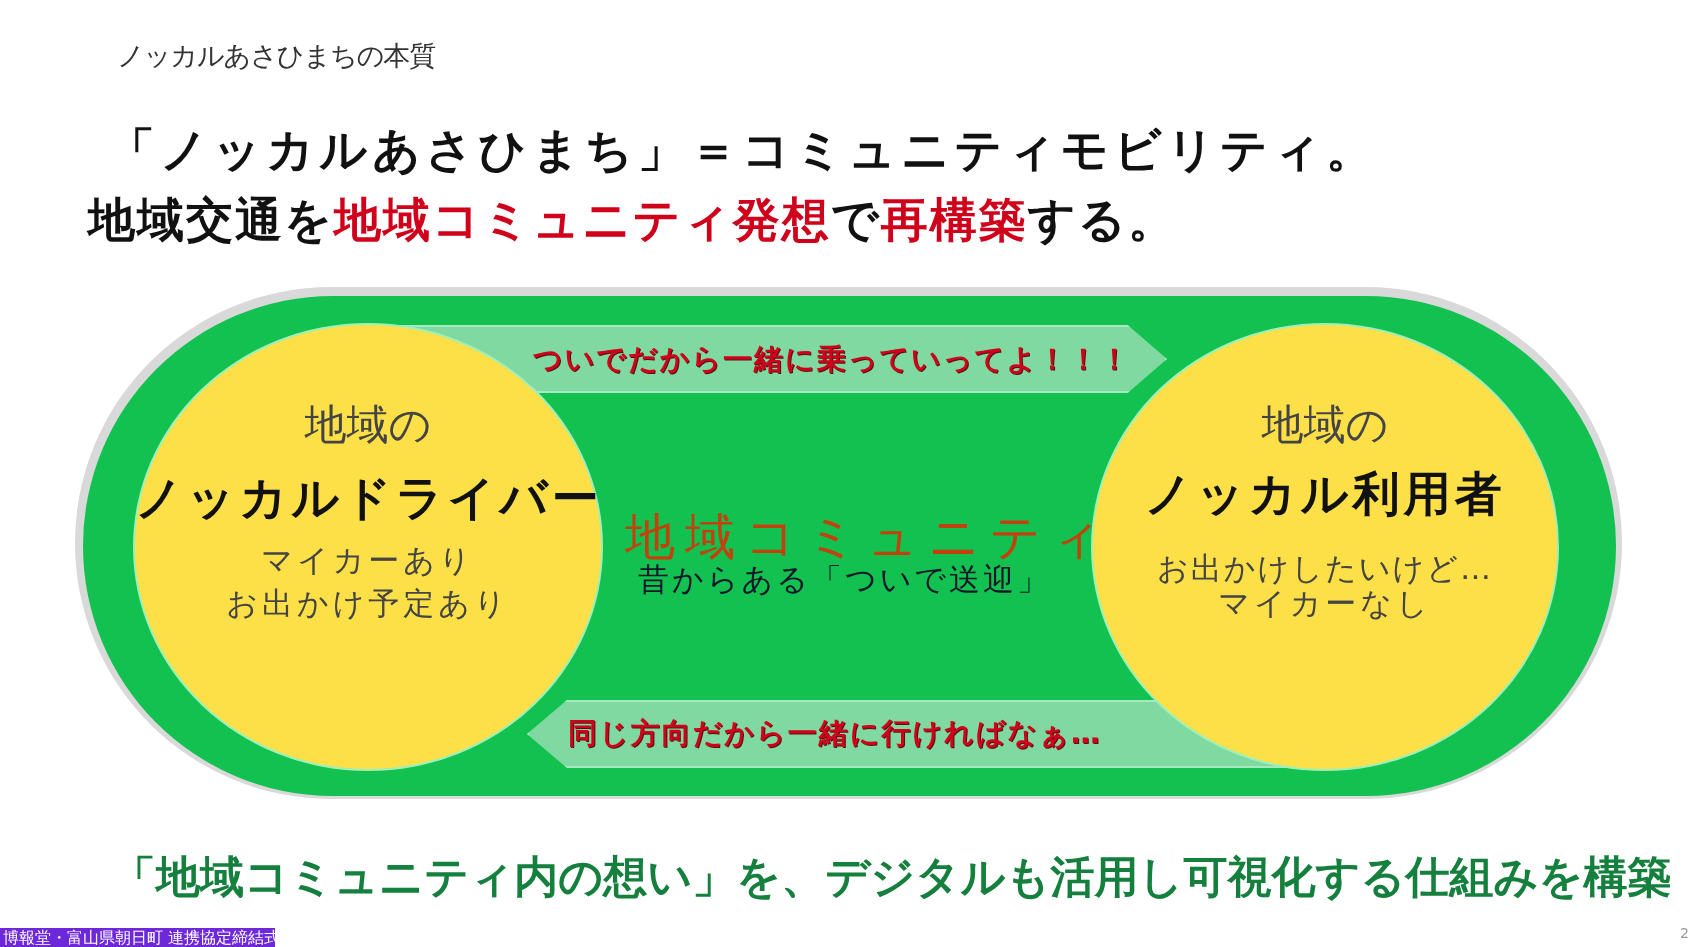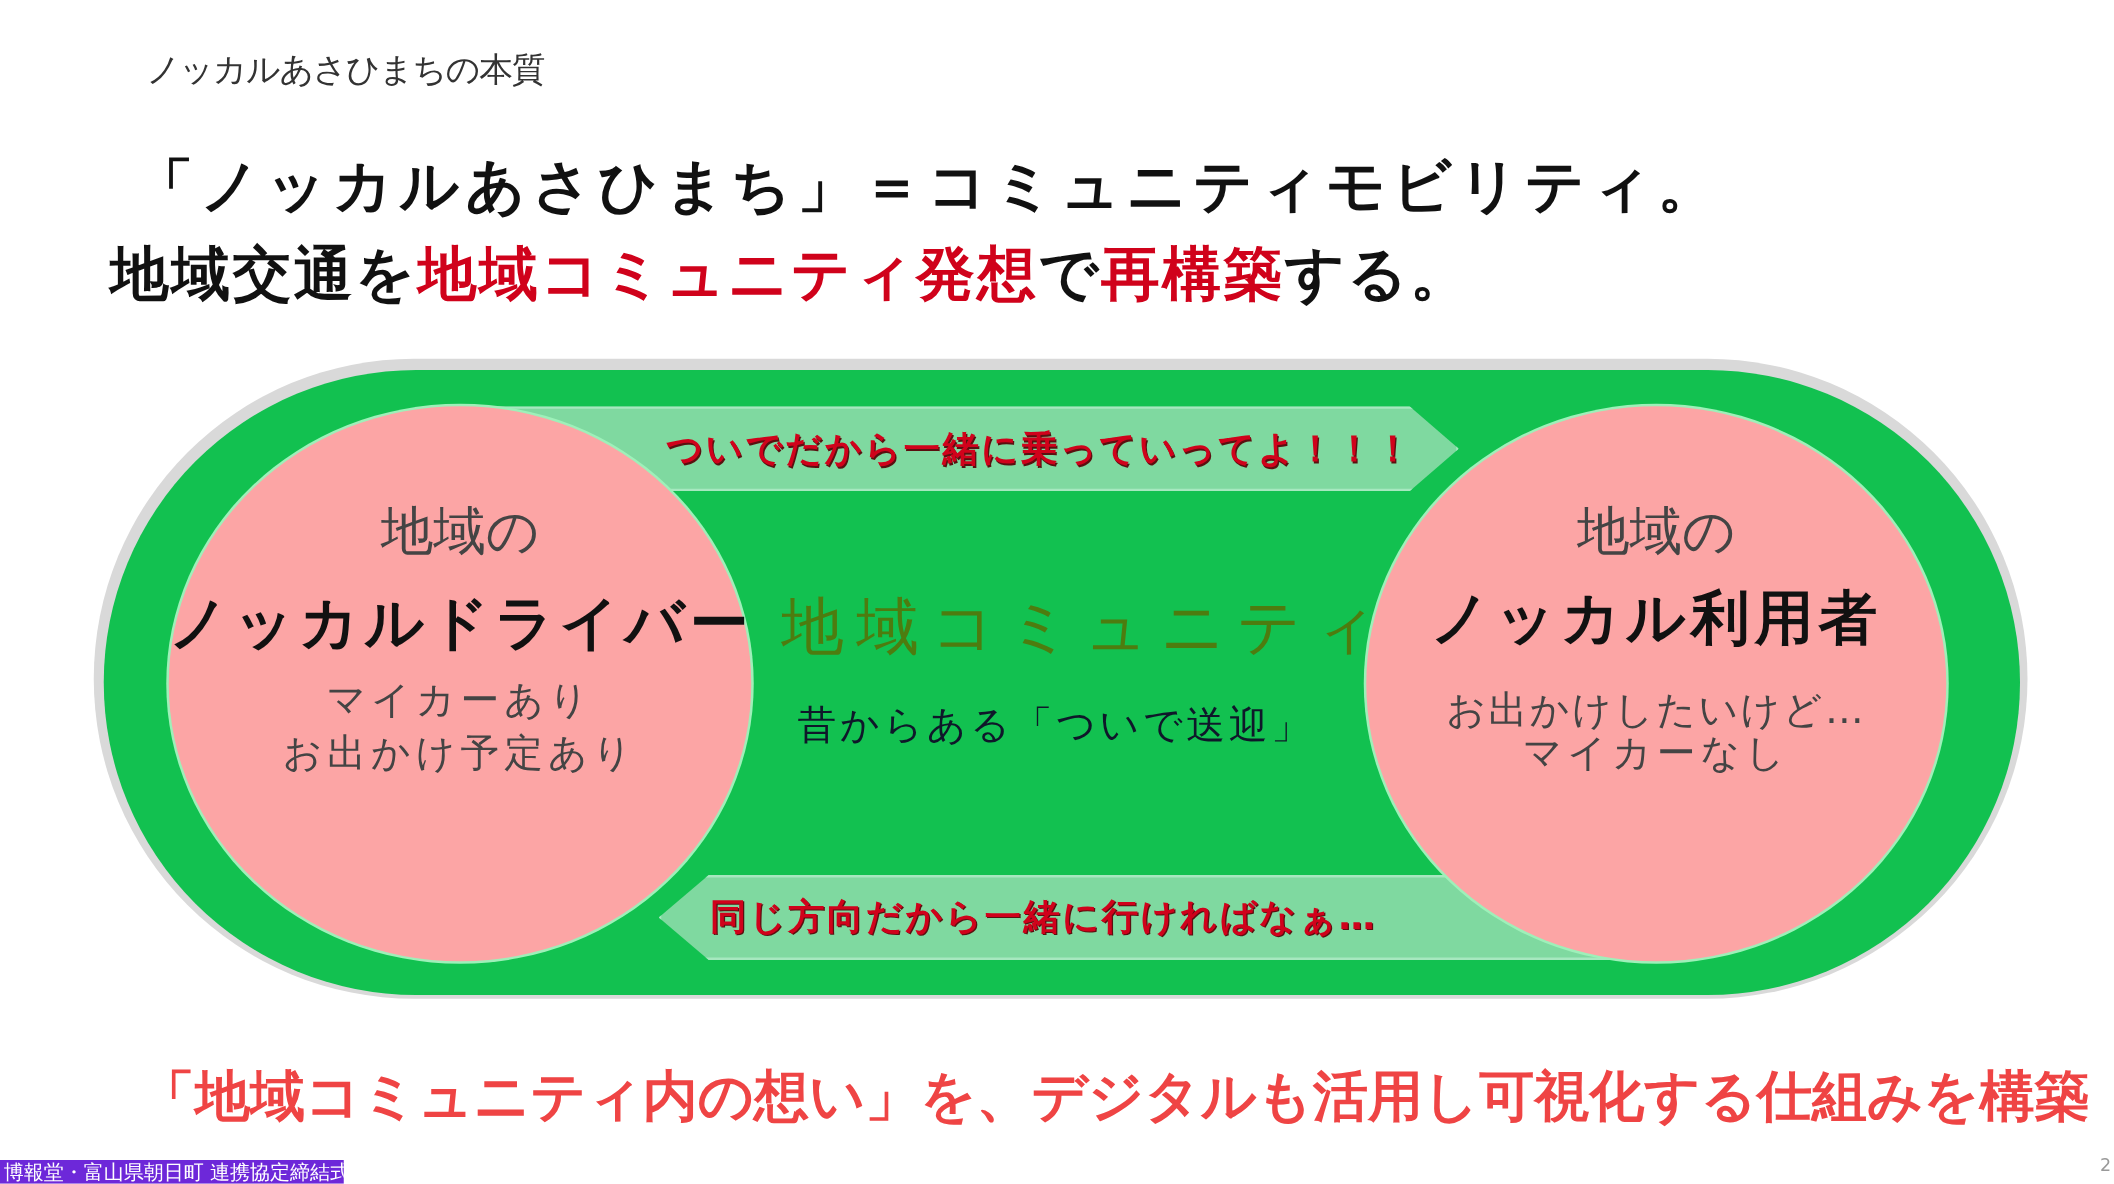--- a/index.html
+++ b/index.html
@@ -43,41 +43,41 @@
     clip-path: polygon(5% 0, 100% 0, 100% 100%, 5% 100%, 0 50%);
   }
   .arrow-text {
     font-size:29px; font-weight:bold; color:#d0021b; white-space:nowrap;
     text-shadow: 1px 1px 0 #5a1010; letter-spacing:2px;
   }
   .arrow-top-text { left:533px; top:340px; }
   .arrow-bottom-text { left:568px; top:714px; }
 
   .circle {
-    background:#fca5a5; border-radius:50%;
+    background:#fde047; border-radius:50%;
     box-shadow: 0 0 0 2px #9ef0b9;
   }
   .circle-left { left:135px; top:325px; width:466px; height:444px; }
   .circle-right { left:1093px; top:325px; width:464px; height:444px; }
 
   .c-sub { font-size:42px; color:#444; white-space:nowrap; text-align:center; width:100%; }
   .c-main { font-size:47px; font-weight:bold; color:#111; white-space:nowrap; text-align:center; width:100%; letter-spacing:4px;margin-top:14px; }
   .c-desc { font-size:31px; color:#444; white-space:nowrap; text-align:center; width:100%; letter-spacing:4px; line-height:44px; }
 
   .community-title {
-    left:625px; top:468px; font-size:50px; color:#4d7c0f; white-space:nowrap;
+    left:625px; top:504px; font-size:50px; color:#c2410c; white-space:nowrap;
     letter-spacing:10px;
   }
   .community-sub {
     left:638px; top:559px; font-size:31px; color:#0f172a; white-space:nowrap;
     letter-spacing:3px;
   }
 
   .bottom-msg {
-    left:112px; top:848px; font-size:44px; font-weight:bold; color:#ef4444;
+    left:112px; top:848px; font-size:44px; font-weight:bold; color:#15803d;
     white-space:nowrap; letter-spacing:0px;
   }
 
   .footer-bar {
     left:0; top:928px; width:275px; height:19px; background:#6d28d9;
     color:#ffffff; font-size:16px; line-height:19px; padding-left:3px;
     white-space:nowrap; overflow:hidden; box-sizing:border-box;
   }
   .page-num {
     left:1680px; top:925px; font-size:14px; color:#999;

